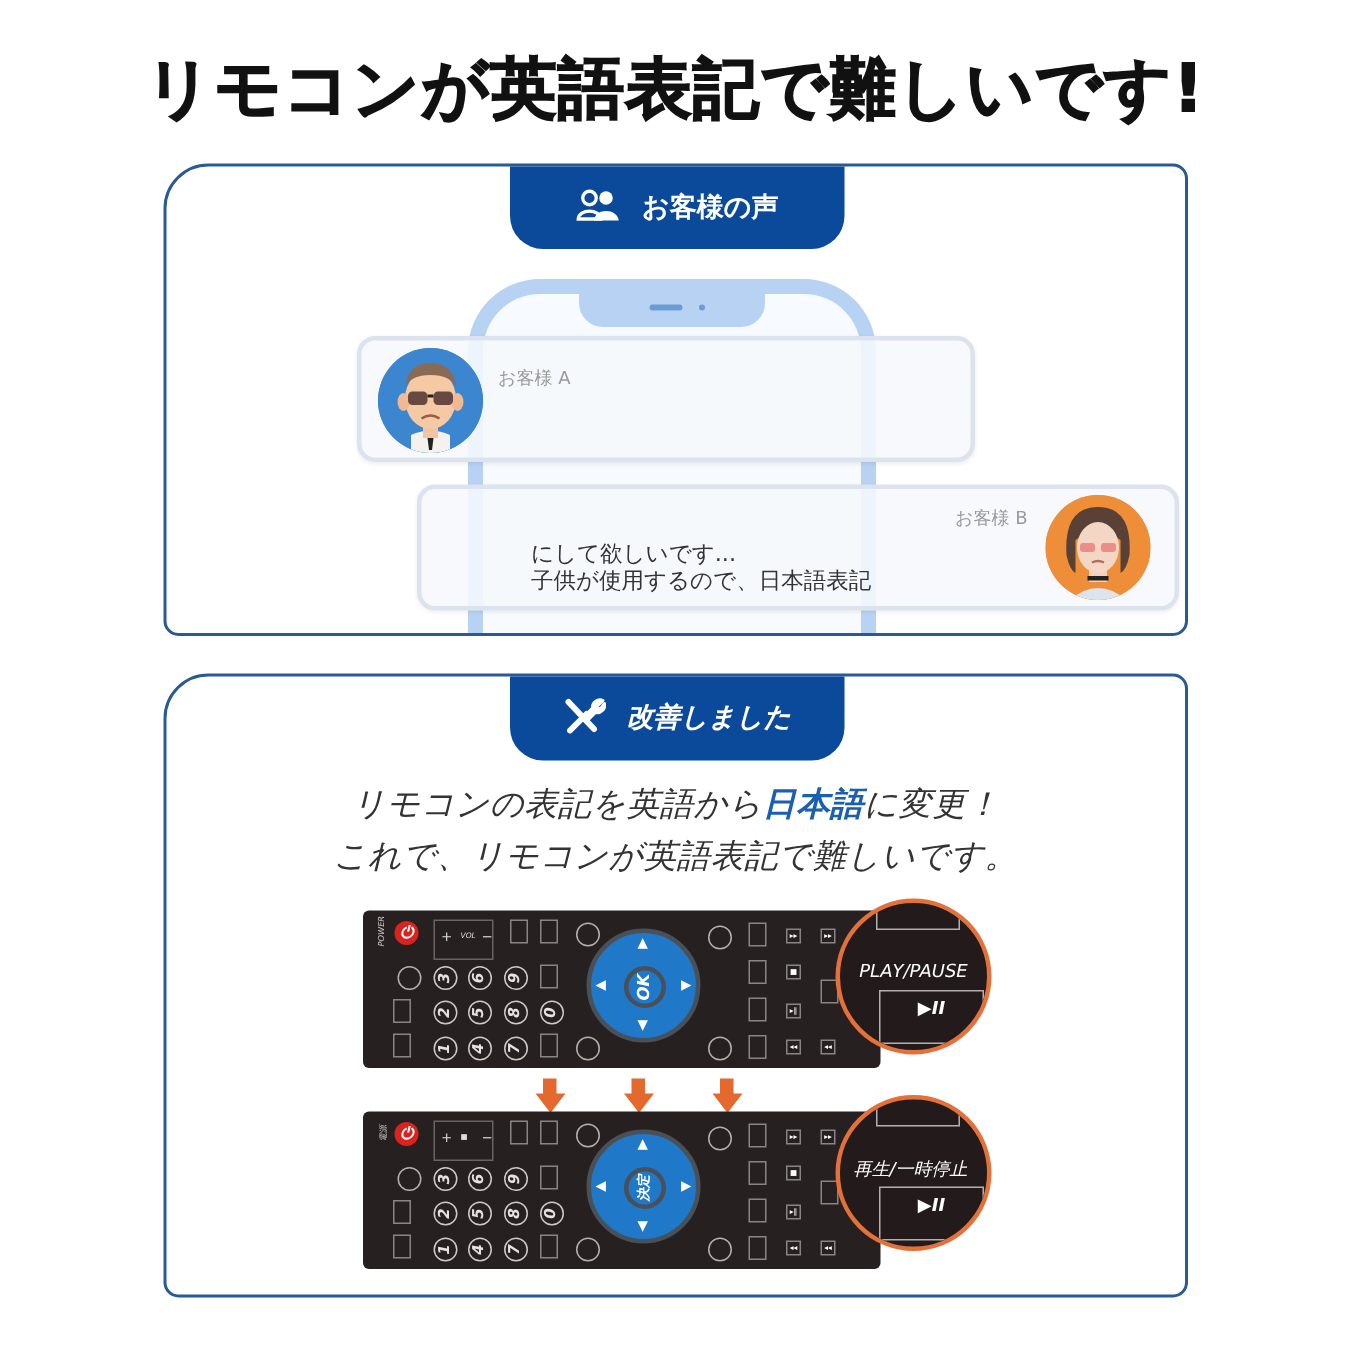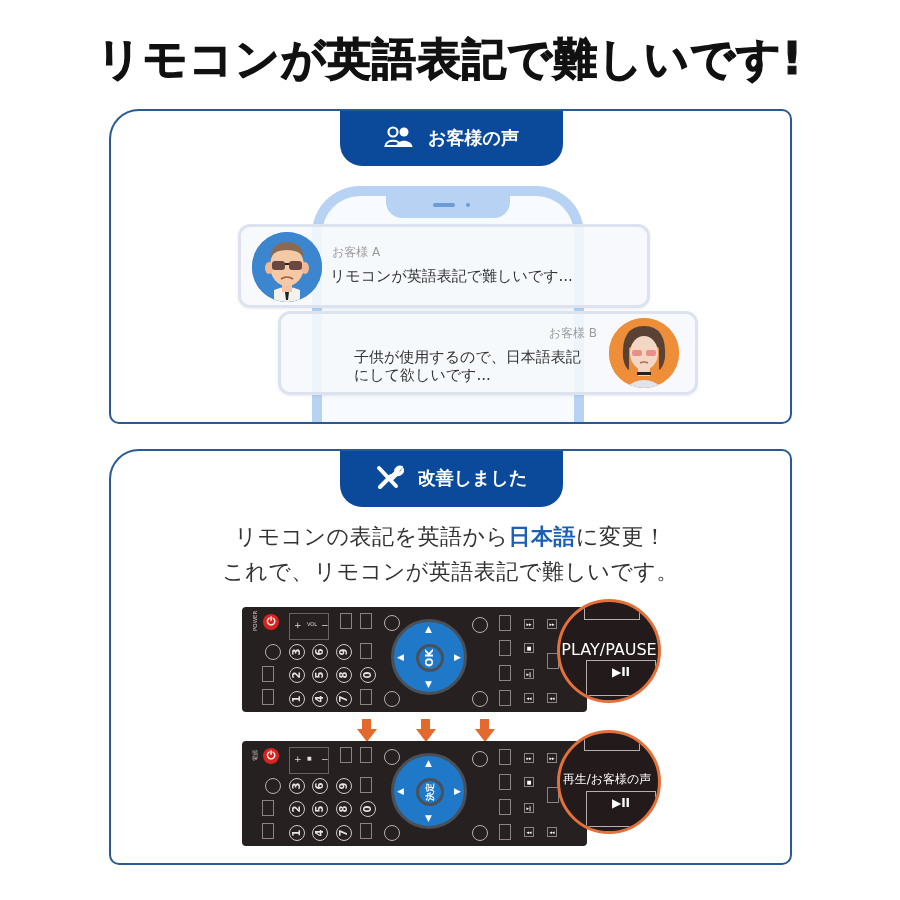--- a/index.html
+++ b/index.html
@@ -12,21 +12,21 @@
     -webkit-text-stroke: 1.2px #111;
   }
 
   .panel {
     position: absolute; left: 109px; width: 683px;
     border: 2px solid #2a5a96; background: #fff;
     border-radius: 30px 10px 10px 10px;
     overflow: hidden;
   }
   .panel-voices { top: 109px; height: 315px; padding-left: 39px; }
-  .panel-improve { top: 449px; height: 416px; }
+  .panel-improve { top: 449px; height: 416px; font-style: italic; }
 
   .tab-badge {
     position: absolute; left: 229px; top: -2px; width: 223px; height: 57px;
     background: #0b4a9b; border-radius: 0 0 22px 22px;
     display: flex; align-items: center; justify-content: center; gap: 14px;
     color: #fff; font-weight: bold; font-size: 18px;
   }
   .panel-improve .tab-badge { height: 58px; }
   .tab-badge svg { display: block; }
 
@@ -43,21 +43,21 @@
   .notch-speaker { position: absolute; left: 47px; top: 9px; width: 22px; height: 4px; border-radius: 2px; background: #6d9bd6; }
   .notch-dot { position: absolute; left: 80px; top: 9px; width: 4px; height: 4px; border-radius: 2px; background: #6d9bd6; }
 
   .bubble {
     position: absolute; height: 84px;
     background: rgba(246, 248, 252, 0.88);
     border: 3px solid #dde3ee; border-radius: 12px;
     box-shadow: 0 1px 3px rgba(0,0,0,0.08);
   }
   .bubble-a { left: 111px; top: 113px; width: 412px; margin-left: 16px; }
-  .bubble-b { left: 167px; top: 200px; width: 420px; }
+  .bubble-b { left: 167px; top: 212px; width: 508px; }
 
   .avatar {
     position: absolute; width: 70px; height: 70px; border-radius: 50%;
     overflow: hidden;
   }
   .bubble-a .avatar { left: 11px; top: 5px; background: #3c86cf; }
   .bubble-b .avatar { right: 16px; top: 4px; background: #ef8e39; }
 
   .customer-name { position: absolute; font-size: 12px; color: #9a9a9a; }
   .bubble-a .customer-name { left: 91px; top: 17px; }
@@ -110,21 +110,21 @@
 
   .r-mini { position: absolute; width: 10px; height: 10px; border: 1px solid #8a8584; color: #fff; font-size: 5px; text-align: center; line-height: 8px; }
 
   .zoom-lens {
     position: absolute; left: 446px; width: 104px; height: 104px; border-radius: 50%;
     background: #231b1b; border: 3px solid #e4703a; overflow: hidden;
   }
   .lens-before { top: 148px; }
   .lens-after { top: 279px; }
   .lens-top-btn { position: absolute; left: 24px; top: -4px; width: 56px; height: 22px; border: 1px solid #b5b0ae; }
-  .lens-label { position: absolute; left: 0; top: 38px; width: 100%; text-align: center; color: #fff; font-size: 16px; white-space: nowrap; }
+  .lens-label { position: absolute; left: 0; top: 38px; width: 100%; text-align: center; color: #fff; font-size: 12px; white-space: nowrap; }
   .lens-after .lens-label { font-size: 12px; left: -2px; }
   .lens-btn { position: absolute; left: 26px; top: 58px; width: 70px; height: 36px; border: 1px solid #b5b0ae; color: #fff; font-size: 12px; font-weight: bold; text-align: center; line-height: 22px; }
 
   .down-arrow { position: absolute; top: 268px; width: 20px; height: 24px; }
   .down-arrow::before { content: ""; position: absolute; left: 5px; top: 0; width: 9px; height: 11px; background: #e4692f; }
   .down-arrow::after { content: ""; position: absolute; left: 0; top: 10px; border-left: 10px solid transparent; border-right: 10px solid transparent; border-top: 13px solid #e4692f; }
 </style>
 </head>
 <body>
 
@@ -161,28 +161,27 @@
         <ellipse cx="53" cy="36" rx="4" ry="6" fill="#f0b994"></ellipse>
         <path d="M18 26 Q20 10 35 10 Q50 10 52 26 Q48 18 35 18 Q22 18 18 26 Z" fill="#8a6a52"></path>
         <rect x="20" y="29" width="13" height="9" rx="3" fill="#5a3a36" opacity="0.9"></rect>
         <rect x="37" y="29" width="13" height="9" rx="3" fill="#5a3a36" opacity="0.9"></rect>
         <rect x="33" y="31" width="4" height="2" fill="#222"></rect>
         <path d="M29 47 Q35 43 41 47" fill="none" stroke="#9b5a4a" stroke-width="1.6"></path>
         <path d="M33 60 L37 60 L36 68 L34 68 Z" fill="#222"></path>
       </svg>
     </div>
     <div class="customer-name">お客様 A</div>
-    <div class="comment">リモコンが英語表記で難しいです...</div>
   </div>
 
   <div class="bubble bubble-b">
     <div class="customer-name">お客様 B</div>
     <div class="comment">
+      <div>にして欲しいです...</div>
       <div>子供が使用するので、日本語表記</div>
-      <div>にして欲しいです...</div>
     </div>
     <div class="avatar">
       <svg width="70" height="70" viewBox="0 0 70 70">
         <rect x="0" y="0" width="70" height="70" fill="#ef8e39"></rect>
         <path d="M16 70 Q35 54 54 70 Z" fill="#dde4ee"></path>
         <rect x="29" y="48" width="12" height="10" fill="#f2d2bf"></rect>
         <rect x="28" y="54" width="14" height="3" fill="#222"></rect>
         <path d="M14 40 Q12 8 35 8 Q58 8 56 40 Q54 50 50 52 L50 30 Q35 20 20 30 L20 52 Q16 50 14 40 Z" fill="#5a4136"></path>
         <ellipse cx="35" cy="35" rx="14" ry="17" fill="#f3d6c3"></ellipse>
         <rect x="23" y="32" width="10" height="6" rx="2" fill="#e97a7a" opacity="0.8"></rect>
@@ -321,16 +320,16 @@
     <div class="r-mini" style="left:282px;top:36px;">■</div>
     <div class="r-mini" style="left:282px;top:62px;">▸‖</div>
     <div class="r-mini" style="left:282px;top:86px;">◂◂</div>
     <div class="r-mini" style="left:305px;top:12px;">▸▸</div>
     <div class="r-btn-sq" style="left:305px;top:46px;"></div>
     <div class="r-mini" style="left:305px;top:86px;">◂◂</div>
   </div>
 
   <div class="zoom-lens lens-after">
     <div class="lens-top-btn"></div>
-    <div class="lens-label">再生/お客様の声</div>
+    <div class="lens-label">再生/一時停止</div>
     <div class="lens-btn">▶II</div>
   </div>
 </section>
 
 </body></html>

